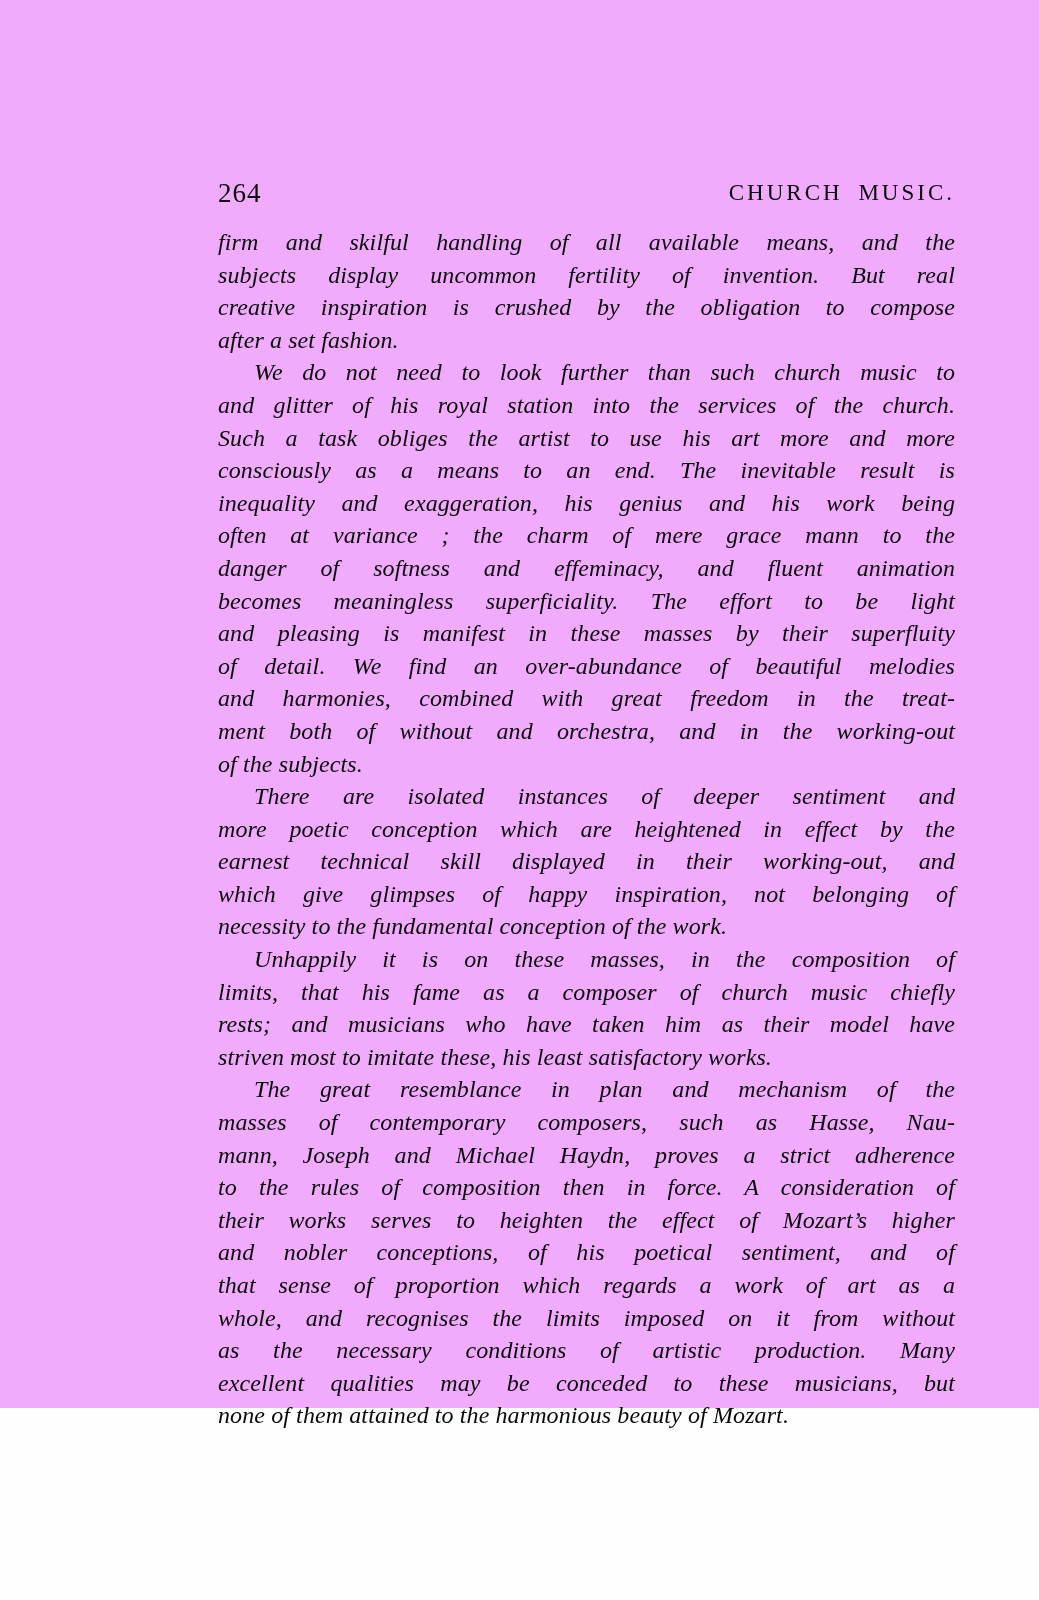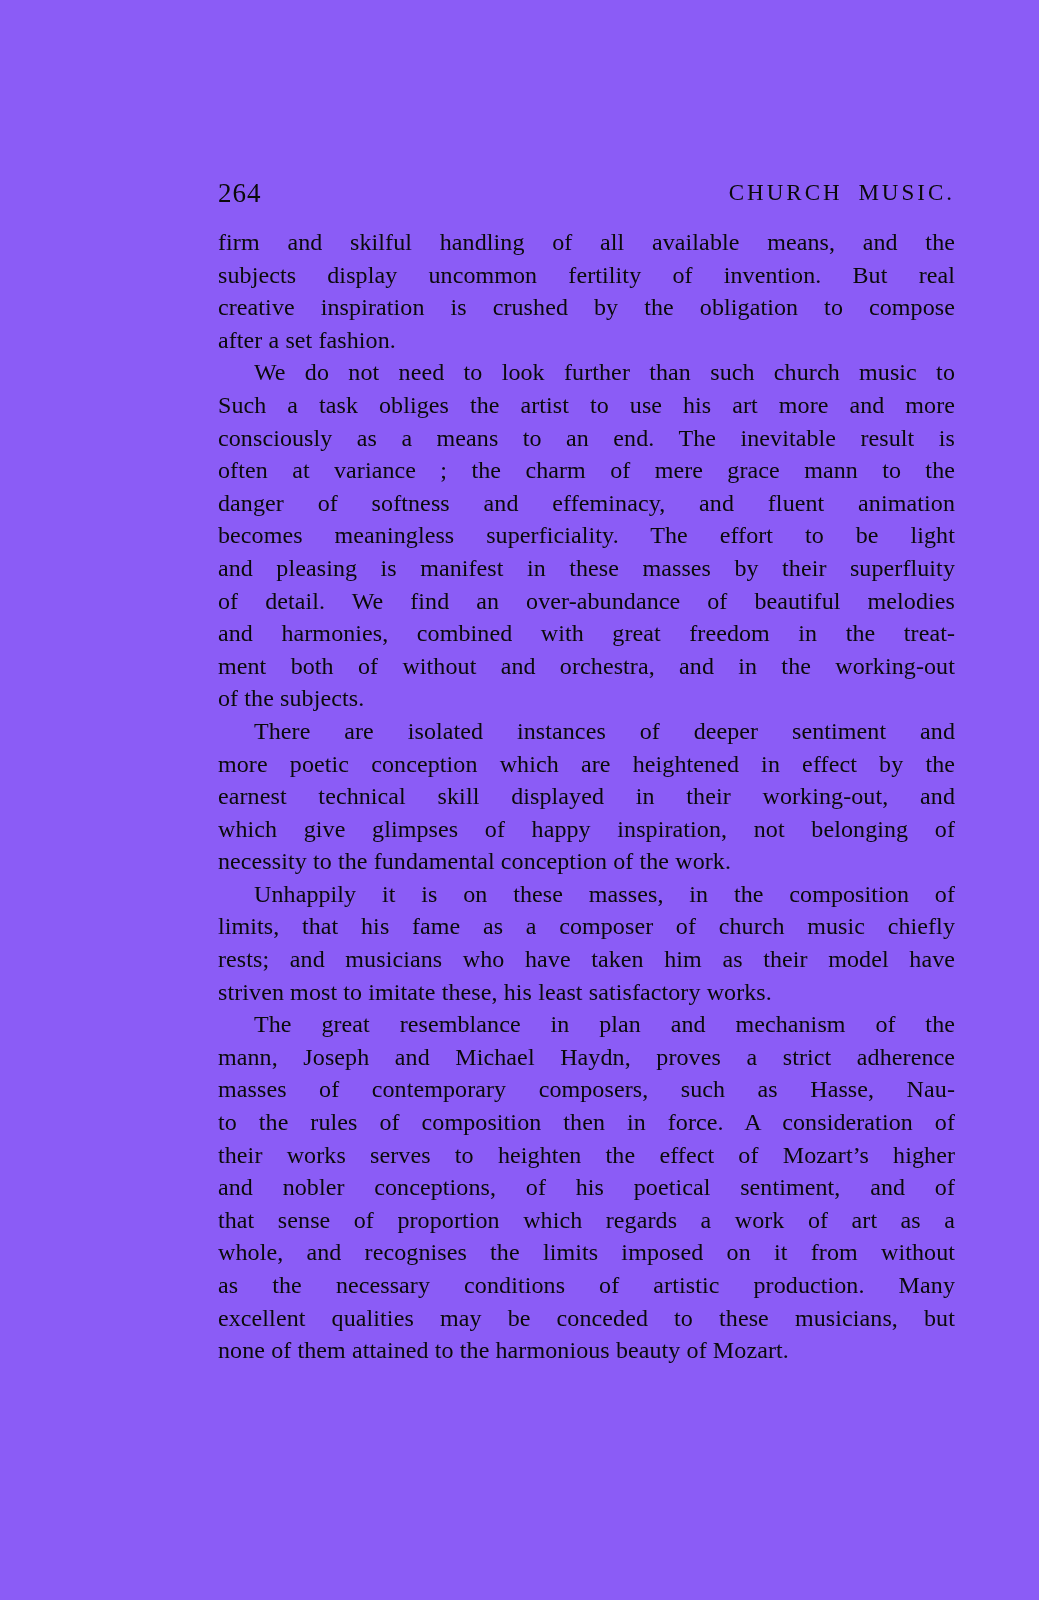--- a/index.html
+++ b/index.html
@@ -11,22 +11,22 @@
     width: 1039px;
     height: 1600px;
     position: relative;
     font-family: "Liberation Serif", "DejaVu Serif", serif;
     color: #0a0a0a;
     overflow: hidden;
   }
   .page {
     position: absolute;
     left: 0; top: 0;
-    width: 1039px; height: 1600px;
-    background: #8b5cf6;
+    width: 1039px; height: 1408px;
+    background: #f0abfc;
   }
   .running-header {
     position: absolute;
     left: 218px;
     top: 176px;
     width: 737px;
     height: 34px;
   }
   .page-number {
     position: absolute;
@@ -56,20 +56,21 @@
     padding: 0;
   }
   .line {
     font-size: 24px;
     line-height: 32.6px;
     height: 32.6px;
     white-space: nowrap;
     text-align: justify;
     text-align-last: justify;
     letter-spacing: 0.1px;
+    font-style: italic;
   }
   .line.indent {
     padding-left: 36px;
   }
   .line.last {
     text-align: center;
     text-align-last: left;
   }
 </style>
 </head>
@@ -82,22 +83,24 @@
   </div>
   <div class="text-block" id="text-block">
       <div class="paragraph">
         <div class="line">firm and skilful handling of all available means, and the</div>
         <div class="line">subjects display uncommon fertility of invention.  But real</div>
         <div class="line">creative inspiration is crushed by the obligation to compose</div>
         <div class="line last">after a set fashion.</div>
       </div>
       <div class="paragraph">
         <div class="line indent">We do not need to look further than such church music to</div>
+        <div class="line">and glitter of his royal station into the services of the church.</div>
         <div class="line">Such a task obliges the artist to use his art more and more</div>
         <div class="line">consciously as a means to an end.  The inevitable result is</div>
+        <div class="line">inequality and exaggeration, his genius and his work being</div>
         <div class="line">often at variance ; the charm of mere grace mann to the</div>
         <div class="line">danger of softness and effeminacy, and fluent animation</div>
         <div class="line">becomes meaningless superficiality.  The effort to be light</div>
         <div class="line">and pleasing is manifest in these masses by their superfluity</div>
         <div class="line">of detail.  We find an over-abundance of beautiful melodies</div>
         <div class="line">and harmonies, combined with great freedom in the treat-</div>
         <div class="line">ment both of without and orchestra, and in the working-out</div>
         <div class="line last">of the subjects.</div>
       </div>
       <div class="paragraph">
@@ -108,22 +111,22 @@
         <div class="line last">necessity to the fundamental conception of the work.</div>
       </div>
       <div class="paragraph">
         <div class="line indent">Unhappily it is on these masses, in the composition of</div>
         <div class="line">limits, that his fame as a composer of church music chiefly</div>
         <div class="line">rests; and musicians who have taken him as their model have</div>
         <div class="line last">striven most to imitate these, his least satisfactory works.</div>
       </div>
       <div class="paragraph">
         <div class="line indent">The great resemblance in plan and mechanism of the</div>
+        <div class="line">masses of contemporary composers, such as Hasse, Nau-</div>
         <div class="line">mann, Joseph and Michael Haydn, proves a strict adherence</div>
-        <div class="line">masses of contemporary composers, such as Hasse, Nau-</div>
         <div class="line">to the rules of composition then in force.  A consideration of</div>
         <div class="line">their works serves to heighten the effect of Mozart’s higher</div>
         <div class="line">and nobler conceptions, of his poetical sentiment, and of</div>
         <div class="line">that sense of proportion which regards a work of art as a</div>
         <div class="line">whole, and recognises the limits imposed on it from without</div>
         <div class="line">as the necessary conditions of artistic production.  Many</div>
         <div class="line">excellent qualities may be conceded to these musicians, but</div>
         <div class="line last">none of them attained to the harmonious beauty of Mozart.</div>
       </div>
     </div>

